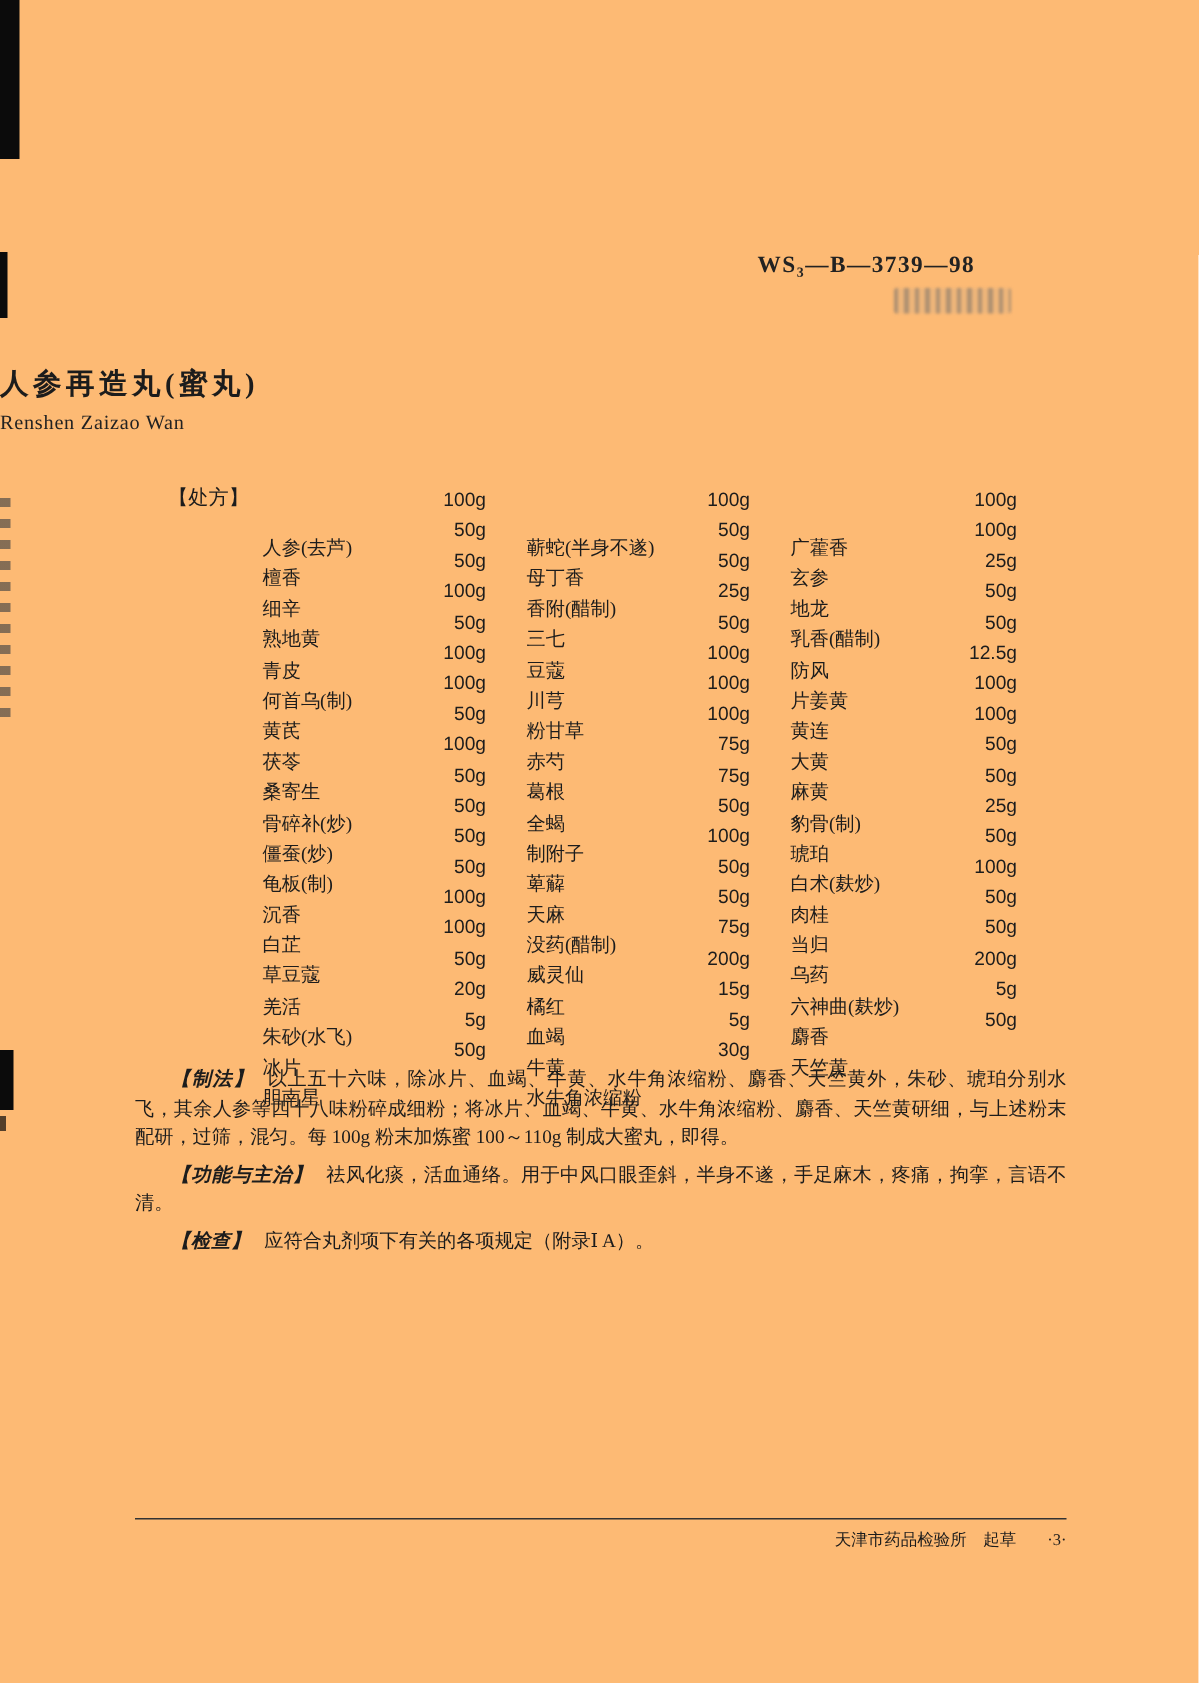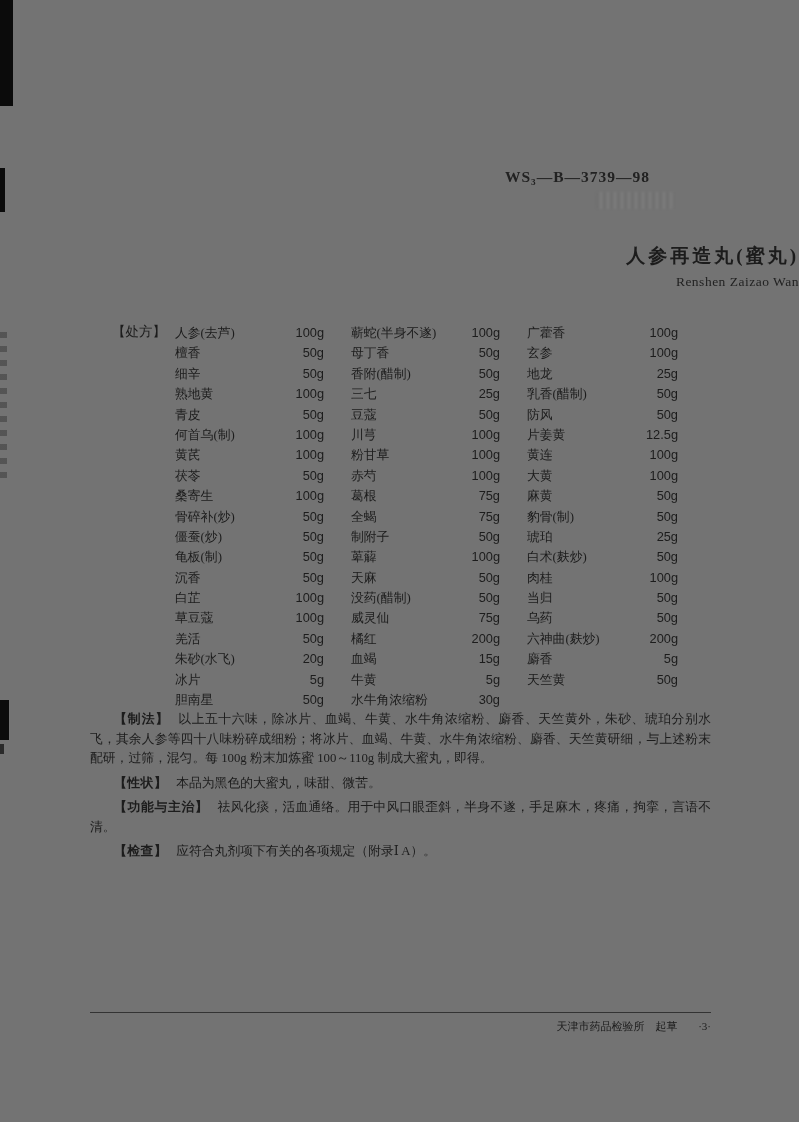--- a/index.html
+++ b/index.html
@@ -1,18 +1,18 @@
 <!DOCTYPE html>
 <html><head>
 <meta charset="utf-8">
 <style>
   html,body { margin:0; padding:0; background:#ffffff; }
   .page {
     position:relative; width:799px; height:1122px; margin:0 auto;
-    background:#737373; overflow:hidden;
+    background:#fdba74; overflow:hidden;
     font-family:"Liberation Serif","DejaVu Serif",serif;
     color:#1c1c1c;
   }
   
   .art { position:absolute; background:#0b0b0b; }
   .art.a1 { left:0; top:0; width:13px; height:106px; }
   .art.a2 { left:0; top:168px; width:5px; height:44px; }
   .art.a3 { left:0; top:332px; width:7px; height:148px;
             background:repeating-linear-gradient(180deg,#444 0 6px,transparent 6px 14px);
             opacity:.65; }
@@ -25,42 +25,42 @@
     font-family:"Liberation Serif","DejaVu Serif",serif;
   }
   .stamp {
     position:absolute; left:596px; top:192px; width:78px; height:17px;
     background:repeating-linear-gradient(90deg, rgba(110,110,110,.55) 0 3px, rgba(160,160,160,.15) 3px 7px);
     filter:blur(1.2px); border-radius:2px;
   }
 
   .title {
     position:absolute; left:0; top:243px; width:100%; margin:0;
-    text-align:right; font-size:19px; font-weight:bold; letter-spacing:3px;
+    text-align:left; font-size:19px; font-weight:bold; letter-spacing:3px;
   }
   .subtitle {
     position:absolute; left:0; top:274px; width:100%;
-    text-align:right; font-size:13.5px; letter-spacing:.5px; color:#222;
+    text-align:left; font-size:13.5px; letter-spacing:.5px; color:#222;
   }
 
   .rx-label {
     position:absolute; left:112px; top:323px;
     font-size:13.5px; font-weight:normal;
   }
   .rx-table { position:absolute; left:175px; top:323px; }
   .rx-row { display:flex; height:20.4px; line-height:20.4px; font-size:12.8px; }
-  .rx-name { width:103px; flex:0 0 103px; white-space:nowrap; overflow:visible; }
+  .rx-name { width:103px; flex:0 0 103px; white-space:nowrap; overflow:visible;margin-top:32px; }
   .rx-amt  { width:46px;  flex:0 0 46px;  text-align:right; font-family:Liberation Sans, sans-serif; }
   .rx-gap  { width:27px;  flex:0 0 27px; }
   .rx-name.c2 { width:105px; flex-basis:105px; }
 
   .sections { position:absolute; left:90px; top:710px; width:621px; }
   .sec { margin:0 0 5px 0; font-size:12.8px; line-height:19.5px;
          text-align:justify; text-indent:24px; }
-  .sec b { margin-right:9px; letter-spacing:.5px; }
+  .sec b { margin-right:9px; letter-spacing:.5px;font-style:italic; }
 
   .footer-rule { position:absolute; left:90px; top:1012px; width:621px; height:1px; background:#333; }
   .footer { position:absolute; left:90px; top:1019px; width:621px;
             text-align:right; font-size:11px; }
   .footer .pgnum { margin-left:18px; }
 </style>
 </head>
 <body>
 
 <div class="page">
@@ -266,21 +266,20 @@
         <span class="rx-name c1">水牛角浓缩粉</span>
         <span class="rx-amt c1">30g</span>
         <span class="rx-gap"></span>
         <span class="rx-name c2"></span>
         <span class="rx-amt c2"></span>
       </div>
     </div>
 
   <div class="sections">
     <p class="sec"><b>【制法】</b><span>以上五十六味，除冰片、血竭、牛黄、水牛角浓缩粉、麝香、天竺黄外，朱砂、琥珀分别水飞，其余人参等四十八味粉碎成细粉；将冰片、血竭、牛黄、水牛角浓缩粉、麝香、天竺黄研细，与上述粉末配研，过筛，混匀。每 100g 粉末加炼蜜 100～110g 制成大蜜丸，即得。</span></p>
-    <p class="sec"><b>【性状】</b><span>本品为黑色的大蜜丸，味甜、微苦。</span></p>
     <p class="sec"><b>【功能与主治】</b><span>祛风化痰，活血通络。用于中风口眼歪斜，半身不遂，手足麻木，疼痛，拘挛，言语不清。</span></p>
     <p class="sec"><b>【检查】</b><span>应符合丸剂项下有关的各项规定（附录Ⅰ A）。</span></p>
   </div>
 
   <div class="footer-rule"></div>
   <div class="footer">
     <span>天津市药品检验所　起草</span>
     <span class="pgnum">·3·</span>
   </div>
 

